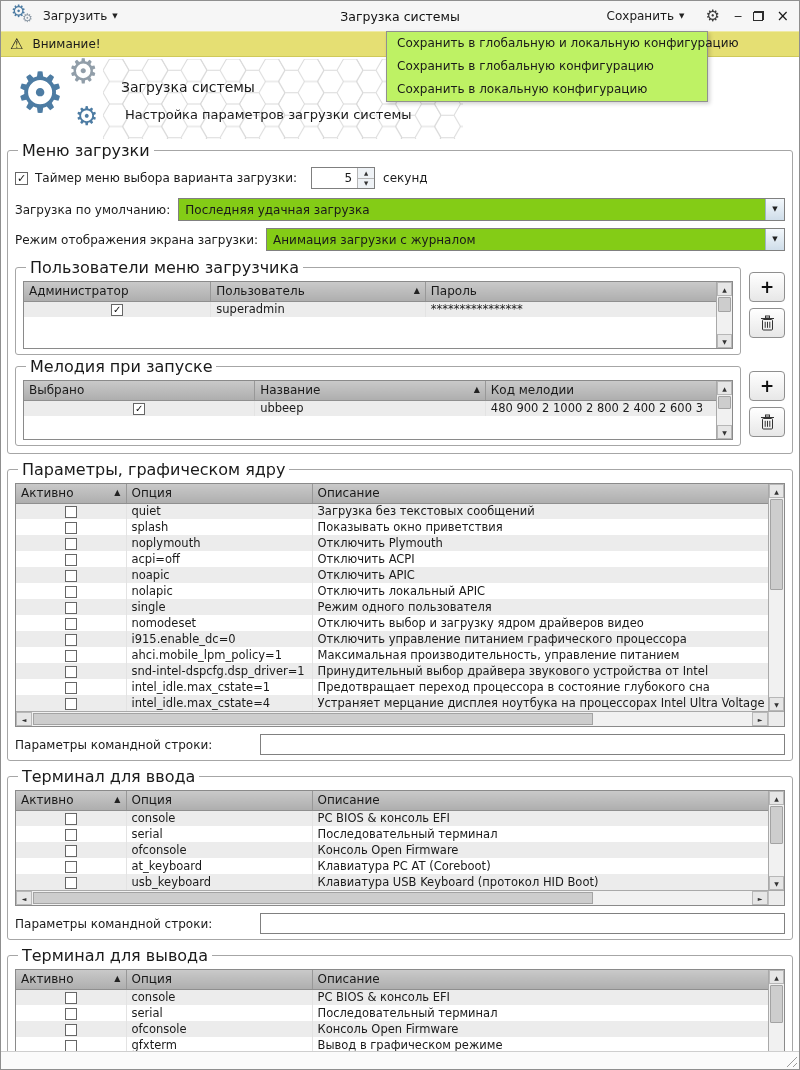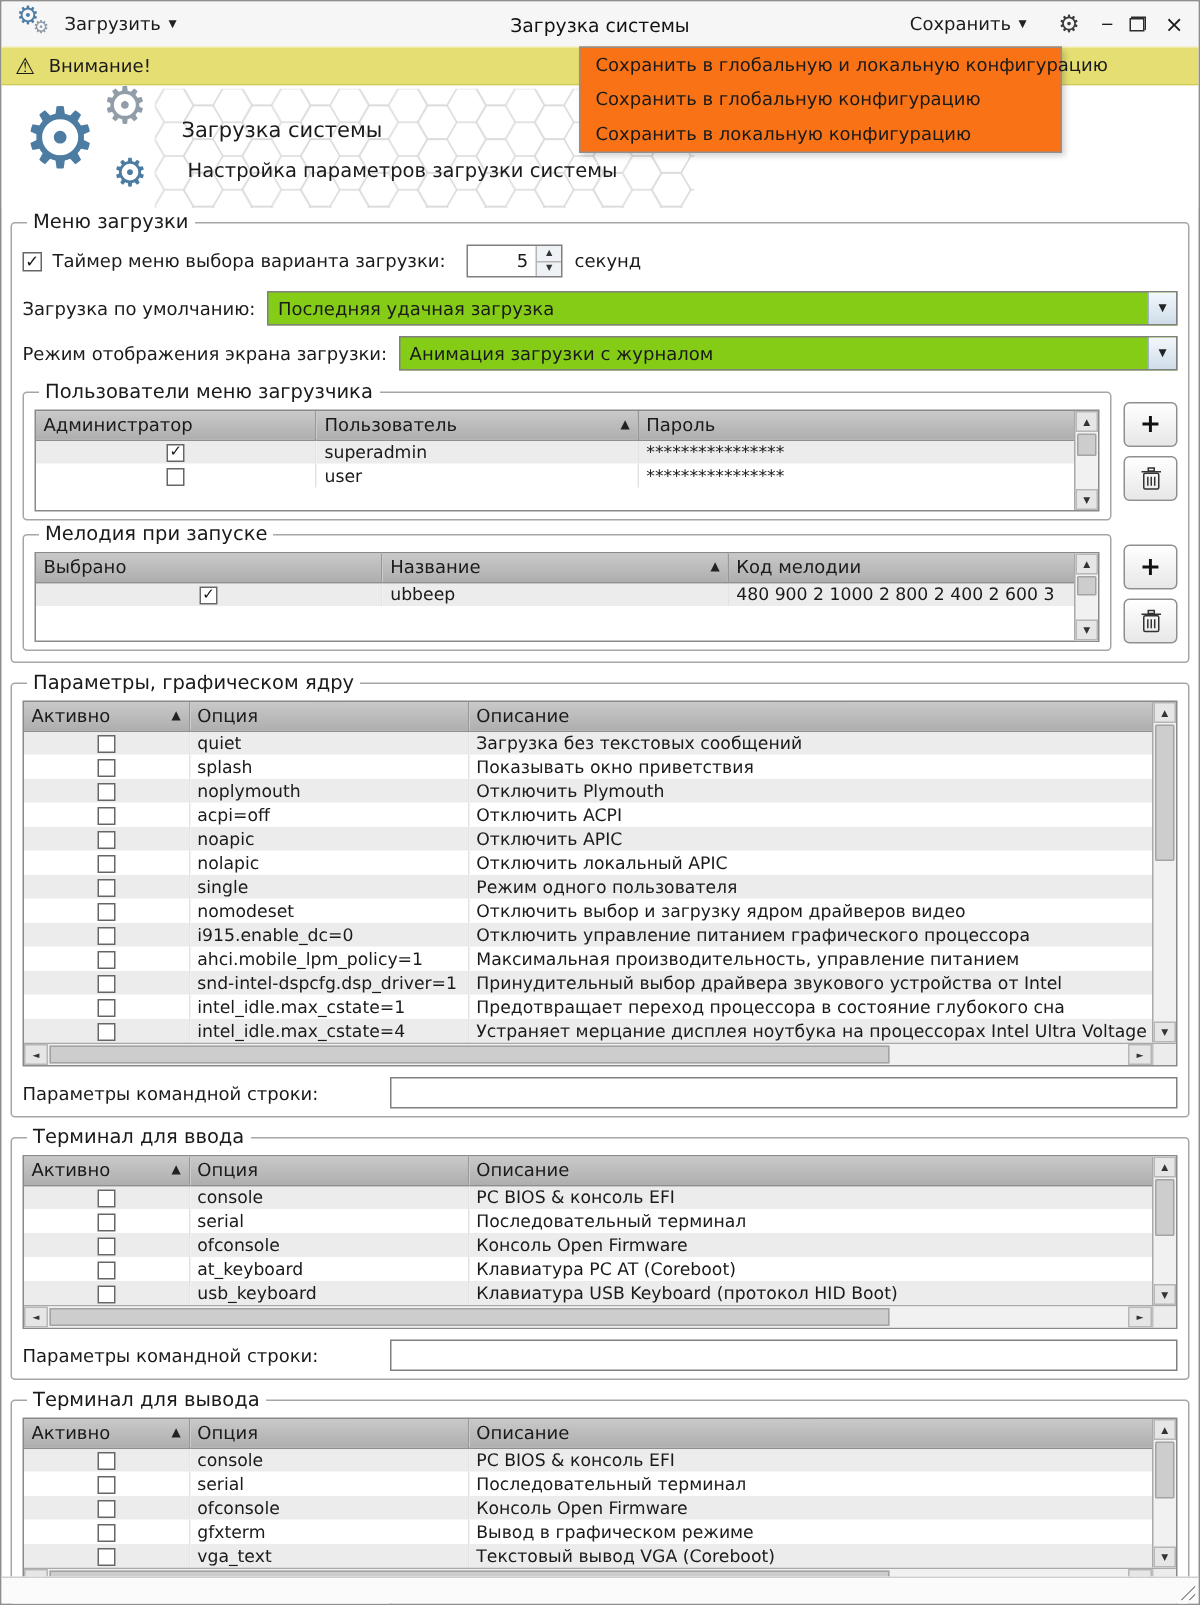--- a/index.html
+++ b/index.html
@@ -23,38 +23,38 @@
   .win-restore::before{content:"";position:absolute;right:0;top:0;width:8px;height:7px;border:1px solid #2d2d2d;}
   .win-restore::after{content:"";position:absolute;left:0;bottom:0;width:8px;height:7px;border:1px solid #2d2d2d;background:#f6f6f6;}
   .win-close{font-size:15px;line-height:1;}
 
   
   .warnbar{height:26px;background:#e5df73;border-top:1px solid #efeaa4;border-bottom:1px solid #cfc95a;
            display:flex;align-items:center;gap:9px;padding:0 9px;}
   .warn-icon{font-size:15px;color:#1c1c1c;line-height:1;}
 
   
-  .savemenu{position:absolute;top:30px;left:385px;width:322px;background:#f97316;border:1px solid #909090;
+  .savemenu{position:absolute;top:30px;left:385px;width:322px;background:#bef264;border:1px solid #909090;
             z-index:60;box-shadow:2px 2px 4px rgba(0,0,0,.18);}
   .menu-item{padding:4px 10px 5px;font-size:12px;white-space:nowrap;}
 
   
   .header{height:82px;position:relative;overflow:hidden;background:#fff;}
   .hexes{position:absolute;left:102px;top:2px;}
   .gears{position:absolute;left:12px;top:0;width:100px;height:82px;}
   .gears .big{position:absolute;left:2px;top:8px;font-size:56px;color:#4d7ca3;line-height:1;}
   .gears .small1{position:absolute;left:55px;top:-3px;font-size:34px;color:#919ea9;line-height:1;}
   .gears .small2{position:absolute;left:62px;top:46px;font-size:26px;color:#4d7ca3;line-height:1;}
   .hd-title{position:absolute;left:120px;top:22px;font-size:14px;}
   .hd-sub{position:absolute;left:124px;top:50px;font-size:13px;}
 
   
   .content{padding:2px 6px 0;}
   fieldset.group{border:1px solid #a6a6a6;border-radius:3px;padding:4px 7px 5px;margin-bottom:6px;background:#fff;}
-  legend{font-size:13px;padding:0 4px;margin-left:3px;}
+  legend{font-size:16px;padding:0 4px;margin-left:3px;}
 
   .row{display:flex;align-items:center;margin:3px 0 9px;}
   .cb{display:inline-block;width:13px;height:13px;border:1px solid #666;background:#fff;
       font-size:11px;line-height:11px;text-align:center;color:#111;}
   .lbl{margin-left:7px;}
   .spin{margin-left:14px;width:64px;height:22px;border:1px solid #7f7f7f;display:flex;background:#fff;}
   .spin-val{flex:1;display:flex;align-items:center;justify-content:flex-end;padding-right:5px;}
   .spin-arrows{width:17px;display:flex;flex-direction:column;border-left:1px solid #b5b5b5;}
   .spin-btn{flex:1;display:flex;align-items:center;justify-content:center;font-size:5.5px;background:#eef2f6;color:#333;}
   .spin-btn + .spin-btn{border-top:1px solid #b5b5b5;}
@@ -227,25 +227,20 @@
                     <tr>
                       <th><span>Администратор</span></th>
                       <th><span>Пользователь</span><span class="sort-arrow">▲</span></th>
                       <th><span>Пароль</span></th>
                     </tr>
                   </thead>
                 <tbody>
                     <tr>
                       <td class="cb-cell"><span class="cb checked">✓</span></td>
                       <td>superadmin</td>
-                      <td>****************</td>
-                    </tr>
-                    <tr>
-                      <td class="cb-cell"><span class="cb"></span></td>
-                      <td>user</td>
                       <td>****************</td>
                     </tr>
                   </tbody>
               </table>
             </div>
             <div class="vscroll">
               <div class="sb-btn">▲</div>
               <div class="v-track">
                   <div class="v-thumb" style="height:42%"></div>
                 </div>

